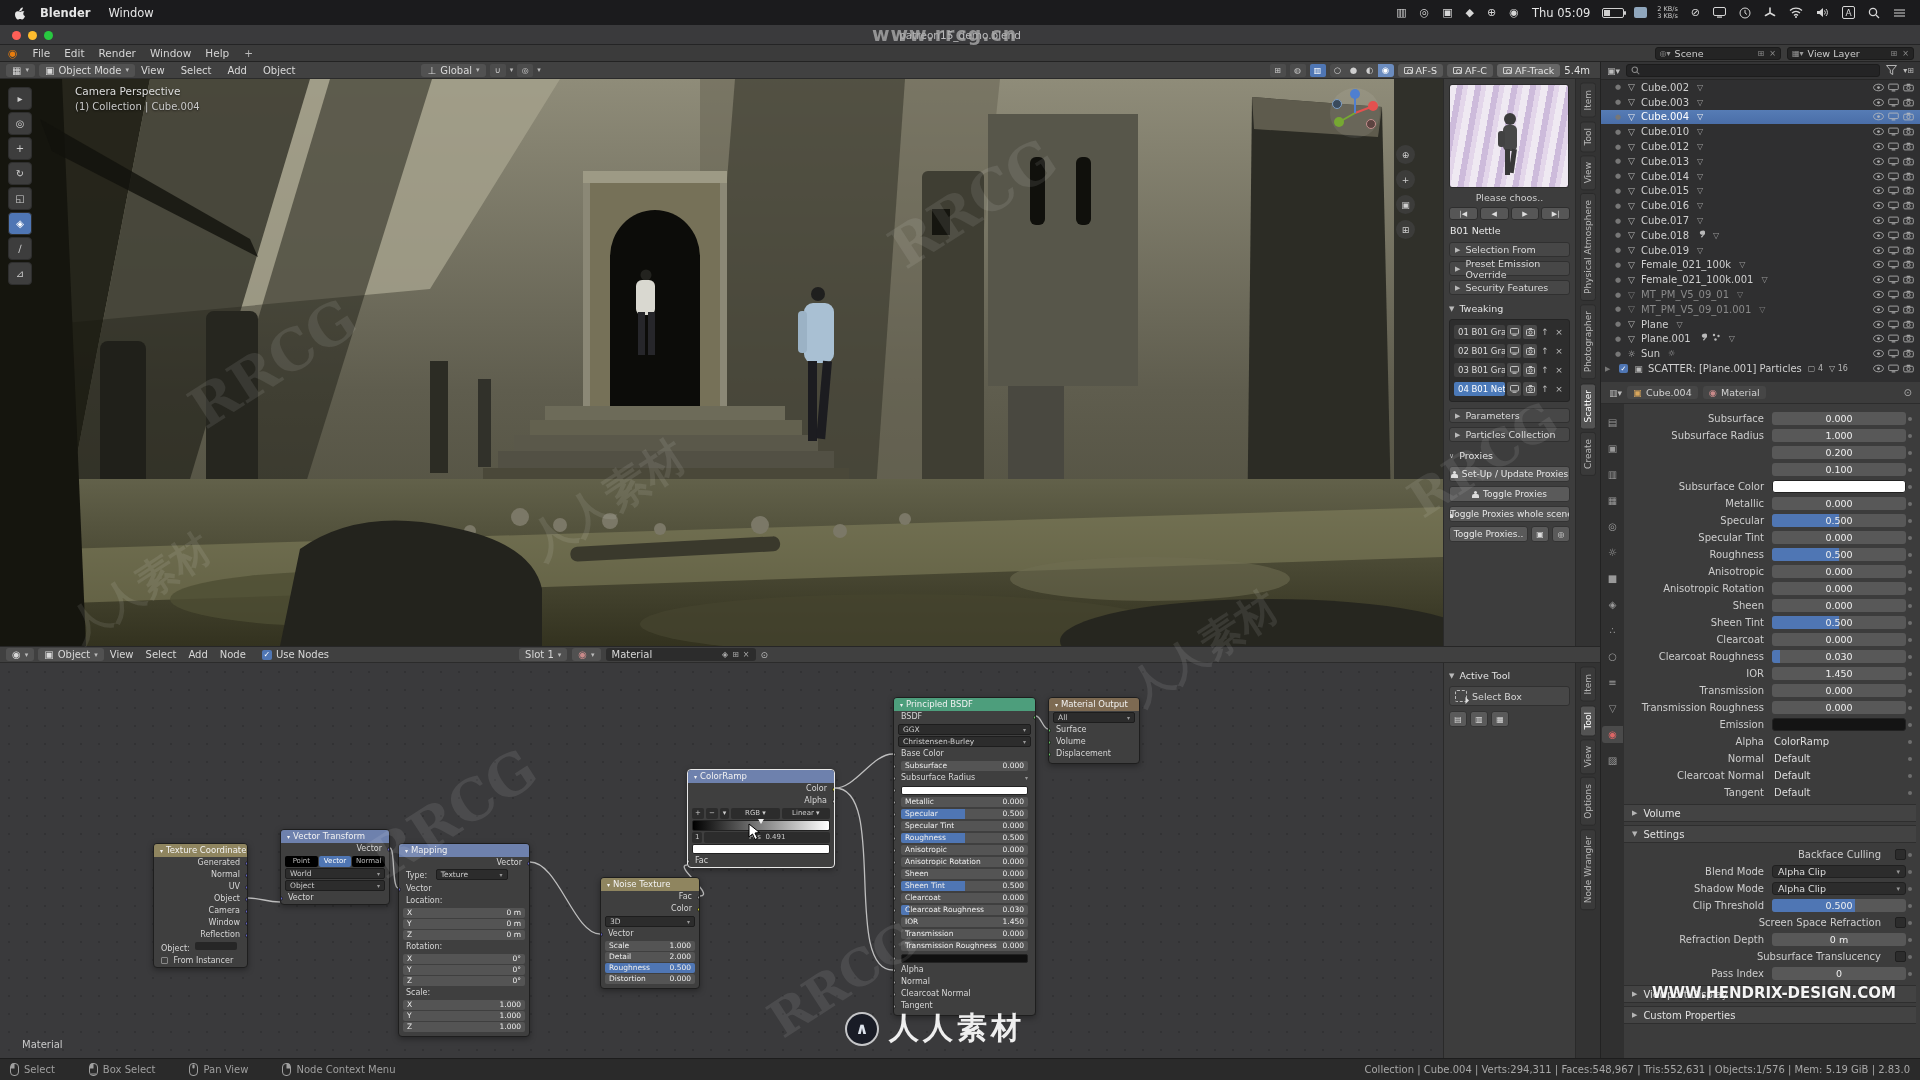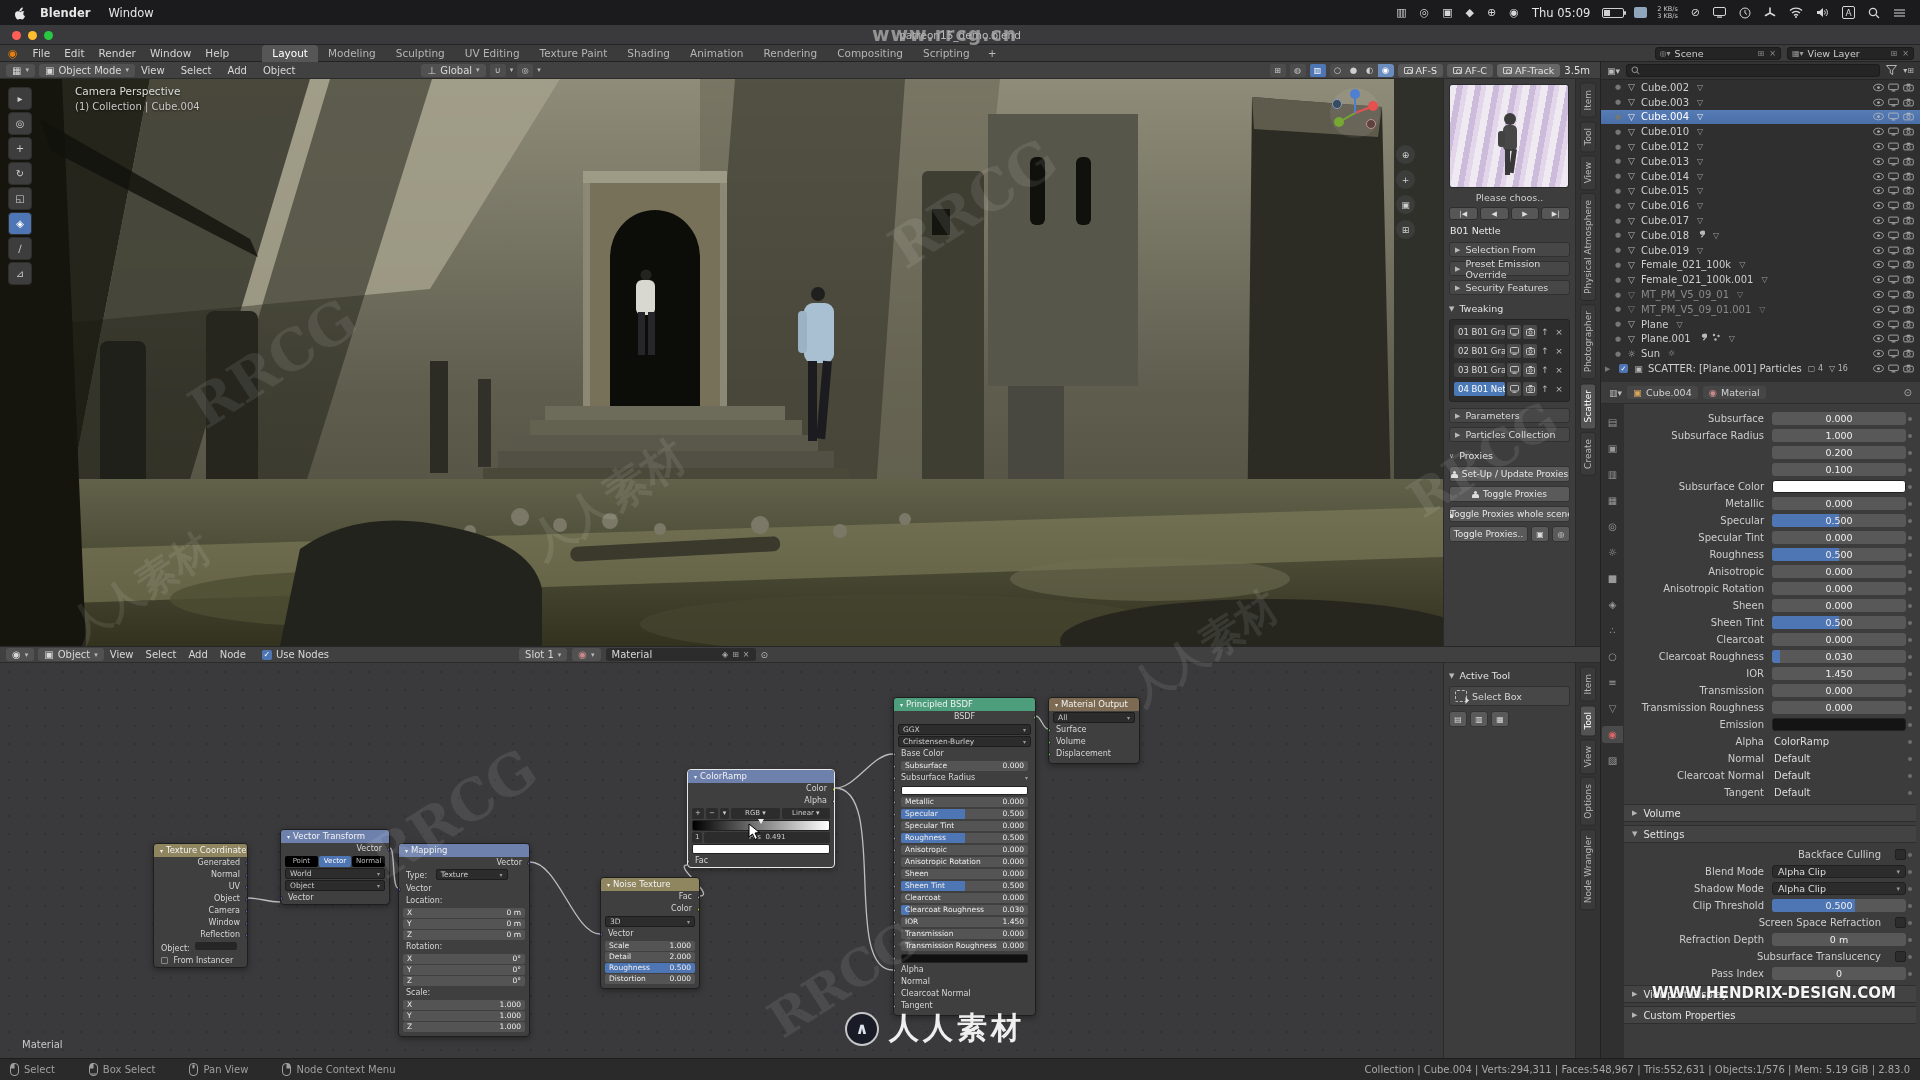--- a/index.html
+++ b/index.html
@@ -300,33 +300,20 @@
       <i class="g"></i>
     </span>
   <span>patreon15_demo.blend</span>
 </div>
 
 <div id="topbar">
   <span class="blogo">◉</span>
   <span>
     
   <span class="m">File</span><span class="m">Edit</span><span class="m">Render</span><span class="m">Window</span><span class="m">Help</span></span>
-  <span class="tabs">
-
-  <span class="tab active">Layout</span>
-      <span class="tab">Modeling</span>
-      <span class="tab">Sculpting</span>
-      <span class="tab">UV Editing</span>
-      <span class="tab">Texture Paint</span>
-      <span class="tab">Shading</span>
-      <span class="tab">Animation</span>
-      <span class="tab">Rendering</span>
-      <span class="tab">Compositing</span>
-      <span class="tab">Scripting</span>
-    </span>
   <span class="plus">+</span>
   <span style="margin-left:auto;display:flex;align-items:center;margin-right:6px">
     <span class="tsel">
       <span class="ic">◎▾</span>
       <span class="nm">Scene</span>
       <span class="bt">⊞</span>
       <span class="bt">×</span>
     </span>
     <span class="tsel">
       <span class="ic">▦▾</span>
@@ -385,21 +372,21 @@
         </span>
         <span class="afchip">
           <span class="afcam"></span>
           <span>AF-C</span>
         </span>
         <span class="afchip on">
           <span class="afcam"></span>
           <span>AF-Track</span>
         </span>
       </span>
-    <span style="color:#e2e2e2">3.5m</span>
+    <span style="color:#e2e2e2">5.4m</span>
   </span>
 </div>
 
 <div id="vpc">
   <svg class="scene" width="1443" height="567" viewBox="0 0 1443 567">
     <defs>
       <linearGradient id="wall" x1="0" y1="0" x2="0" y2="1">
         <stop offset="0" stop-color="#8f8c79"></stop>
           <stop offset=".55" stop-color="#5f5d4e"></stop>
           <stop offset="1" stop-color="#4a4938"></stop>
@@ -909,21 +896,21 @@
     <div class="ncr-ctl">
       <span class="b">1</span>
       <span class="b grow"><span>Pos</span>&nbsp;&nbsp;<span>0.491</span></span>
     </div>
     <div class="nswatch" style="background:#fff"></div>
     <div class="nrow"><i class="sock in"></i><span>Fac</span></div>
   </div>
 
   <div class="node pbsdf" style="left:893px;top:34px;width:143px">
     <div class="nh teal"><span class="na">▾</span><span>Principled BSDF</span></div>
-    <div class="nrow" style="text-align:center"><span>BSDF</span><i class="sock out shd"></i></div>
+    <div class="nrow" style="text-align:left"><span>BSDF</span><i class="sock out shd"></i></div>
     <div class="nsel">
         <span>GGX</span>
         <span class="car">▾</span>
       </div>
     <div class="nsel">
         <span>Christensen-Burley</span>
         <span class="car">▾</span>
       </div>
     <div>
 

